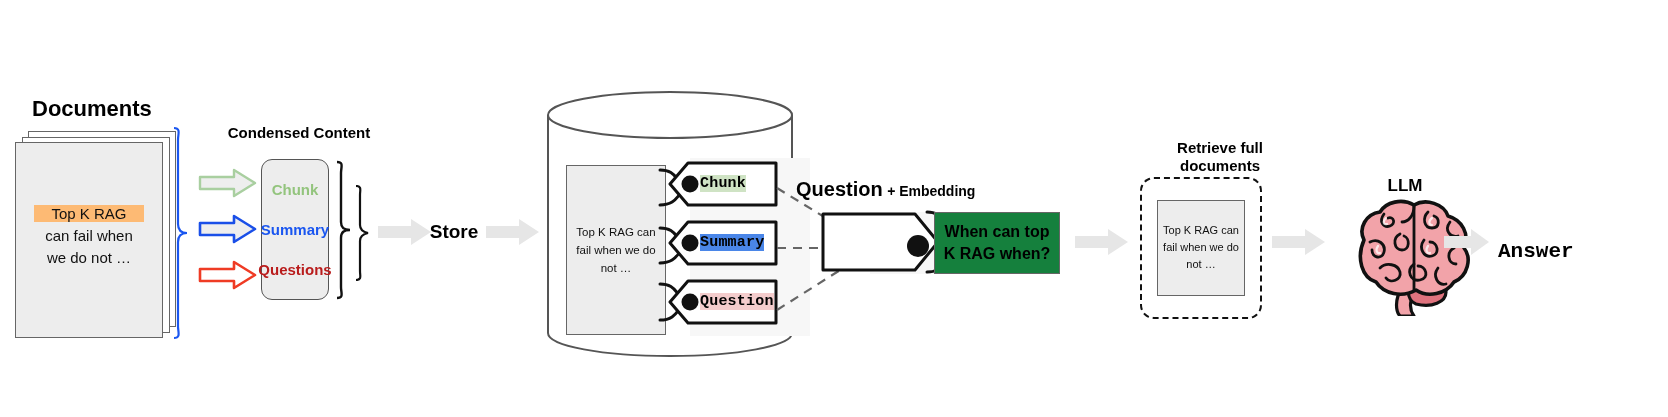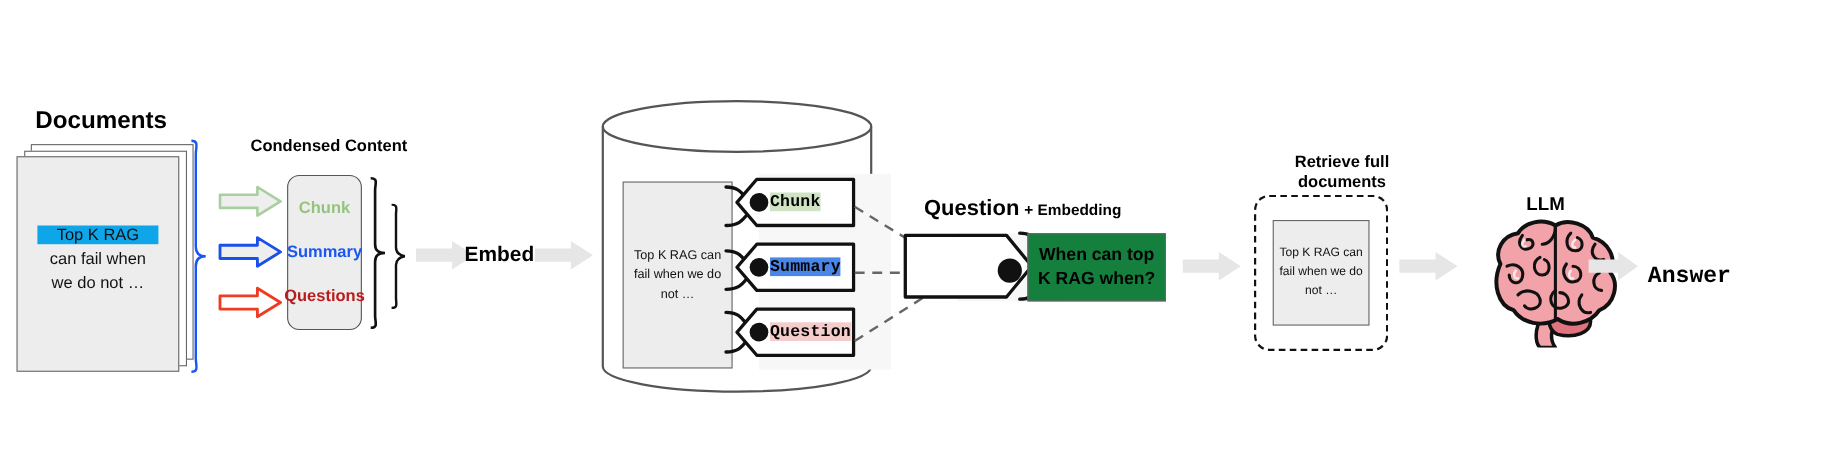--- a/index.html
+++ b/index.html
@@ -12,21 +12,21 @@
   
   .hdr{font-weight:bold;text-align:center;line-height:1.22;}
   .hdr-lg{font-size:22px;}
   .hdr-md{font-size:15px;}
   .hdr-sm{font-size:14px;}
 
   
   .doc-sheet{background:#ededed;border:1.6px solid #666;box-sizing:border-box;}
   .doc-sheet.empty{background:#ffffff;}
   .doc-text{font-size:15px;line-height:1.45;text-align:center;color:#111;}
-  .hl-green{background:#0ea5e9;padding:0 17px;}
+  .hl-green{background:#fdba74;padding:0 17px;}
 
   
   .cc-box{background:#ededed;border:1.6px solid #555;border-radius:11px;
           box-sizing:border-box;display:flex;flex-direction:column;
           align-items:center;justify-content:space-around;}
   .cc-label{font-size:15px;font-weight:bold;text-align:center;}
 
   
   .garrow{background:transparent;}
 
@@ -91,21 +91,21 @@
     <path d="M4 2 C11 2 8 7 8 13 L8 62 C8 68 11 70 17 70 C11 70 8 72 8 78 L8 127 C8 133 11 138 4 138" fill="none" stroke="#111" stroke-width="2.4"></path>
   </svg>
 
   <svg class="abs" style="left:352px;top:185px;" width="18" height="96" viewBox="0 0 18 96">
     <path d="M4 1 C10 1 8 5 8 10 L8 40 C8 45 11 47 16 48 C11 49 8 51 8 56 L8 86 C8 91 10 95 4 95" fill="none" stroke="#111" stroke-width="2.2"></path>
   </svg>
 
   <svg class="abs" style="left:378px;top:218px;" width="54" height="28" viewBox="0 0 54 28">
     <path d="M0 8 L33 8 L33 1 L53 14 L33 27 L33 20 L0 20 Z" fill="#e6e6e6"></path>
   </svg>
-  <div class="abs hdr hdr-lg" style="left:418px;top:220px;width:72px;font-size:19px;">Embed</div>
+  <div class="abs hdr hdr-lg" style="left:418px;top:220px;width:72px;font-size:19px;">Store</div>
   <svg class="abs" style="left:486px;top:218px;" width="54" height="28" viewBox="0 0 54 28">
     <path d="M0 8 L33 8 L33 1 L53 14 L33 27 L33 20 L0 20 Z" fill="#e6e6e6"></path>
   </svg>
 
 
   <svg class="abs" style="left:545px;top:90px;" width="250" height="268" viewBox="0 0 250 268">
     <path d="M3 25 L3 243 C3 256 58 266 125 266 C192 266 247 256 247 243 L247 25" fill="#ffffff" stroke="#555" stroke-width="2"></path>
     <ellipse cx="125" cy="25" rx="122" ry="23" fill="#ffffff" stroke="#555" stroke-width="2"></ellipse>
   </svg>
 
@@ -155,21 +155,21 @@
 
   <svg class="abs" style="left:775px;top:170px;" width="120" height="160" viewBox="0 0 120 160">
     <g fill="none" stroke="#666" stroke-width="2.2" stroke-dasharray="9 7">
       <path d="M2 18 L100 78"></path>
       <path d="M2 78 L100 78"></path>
       <path d="M2 140 L100 78"></path>
     </g>
     <path d="M112 78 L98 72 L98 84 Z" fill="#666"></path>
   </svg>
 
-  <div class="abs" style="left:840px;top:178px;width:220px;white-space:nowrap;">
+  <div class="abs" style="left:796px;top:178px;width:220px;white-space:nowrap;">
     <span style="font-size:20px;font-weight:bold;">Question</span>
     <span style="font-size:14px;font-weight:bold;">+ Embedding</span>
   </div>
 
   <div class="abs shade" style="left:870px;top:212px;width:100px;height:62px;"></div>
 
   <svg class="abs" style="left:820px;top:210px;" width="122" height="64" viewBox="0 0 122 64">
     <path d="M3 4 L95 4 L118 32 L95 60 L3 60 Z" fill="#ffffff" stroke="#111" stroke-width="3" stroke-linejoin="round"></path>
     <circle cx="98" cy="36" r="11" fill="#111"></circle>
   </svg>

